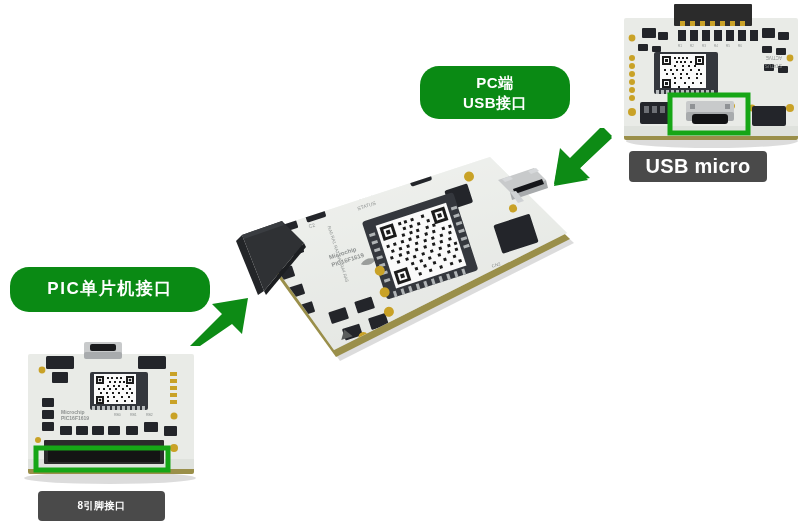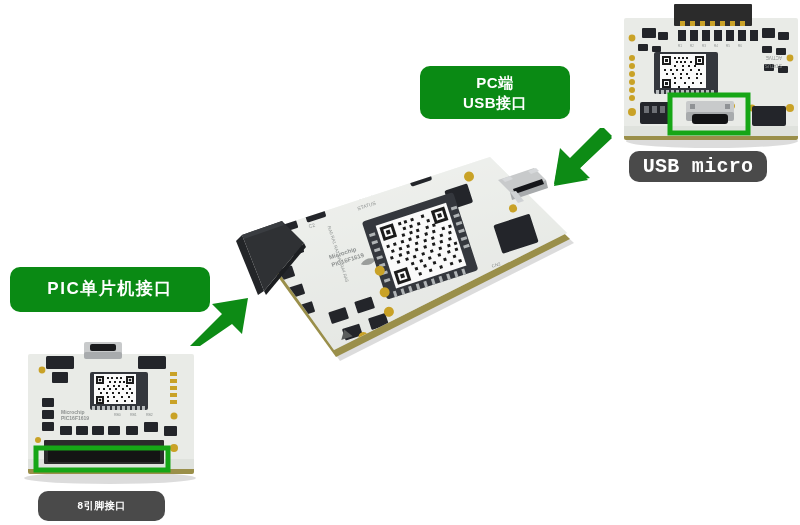--- a/index.html
+++ b/index.html
@@ -16,43 +16,42 @@
     height: 525px;
     background: #ffffff;
     overflow: hidden;
   }
 
   
   .label-green {
     position: absolute;
     background: #0a8a14;
     color: #ffffff;
-    border-radius: 10px;
+    border-radius: 19px;
     display: flex;
     flex-direction: column;
     align-items: center;
     justify-content: center;
     font-weight: bold;
     letter-spacing: 0.5px;
     line-height: 1.32;
     text-align: center;
     box-sizing: border-box;
   }
   .label-gray {
     position: absolute;
     background: #4a4a4a;
     color: #ffffff;
-    border-radius: 10px;
+    border-radius: 4px;
     display: flex;
     align-items: center;
     justify-content: center;
     font-weight: bold;
     text-align: center;
     box-sizing: border-box;
-    font-family: Liberation Mono, monospace;
   }
 
   #label-pc-usb   { left: 420px; top: 66px;  width: 150px; height: 53px; font-size: 15px; }
   #label-pic      { left: 10px;  top: 267px; width: 200px; height: 45px; font-size: 17px; letter-spacing: 1.5px; }
   #label-usb-micro{ left: 629px; top: 151px; width: 138px; height: 31px; font-size: 20px; letter-spacing: 0.3px;}
   #label-8pin     { left: 38px;  top: 491px; width: 127px; height: 30px; font-size: 10px; letter-spacing: 0.5px;}
 
   
   .arrow { position: absolute; }
 

